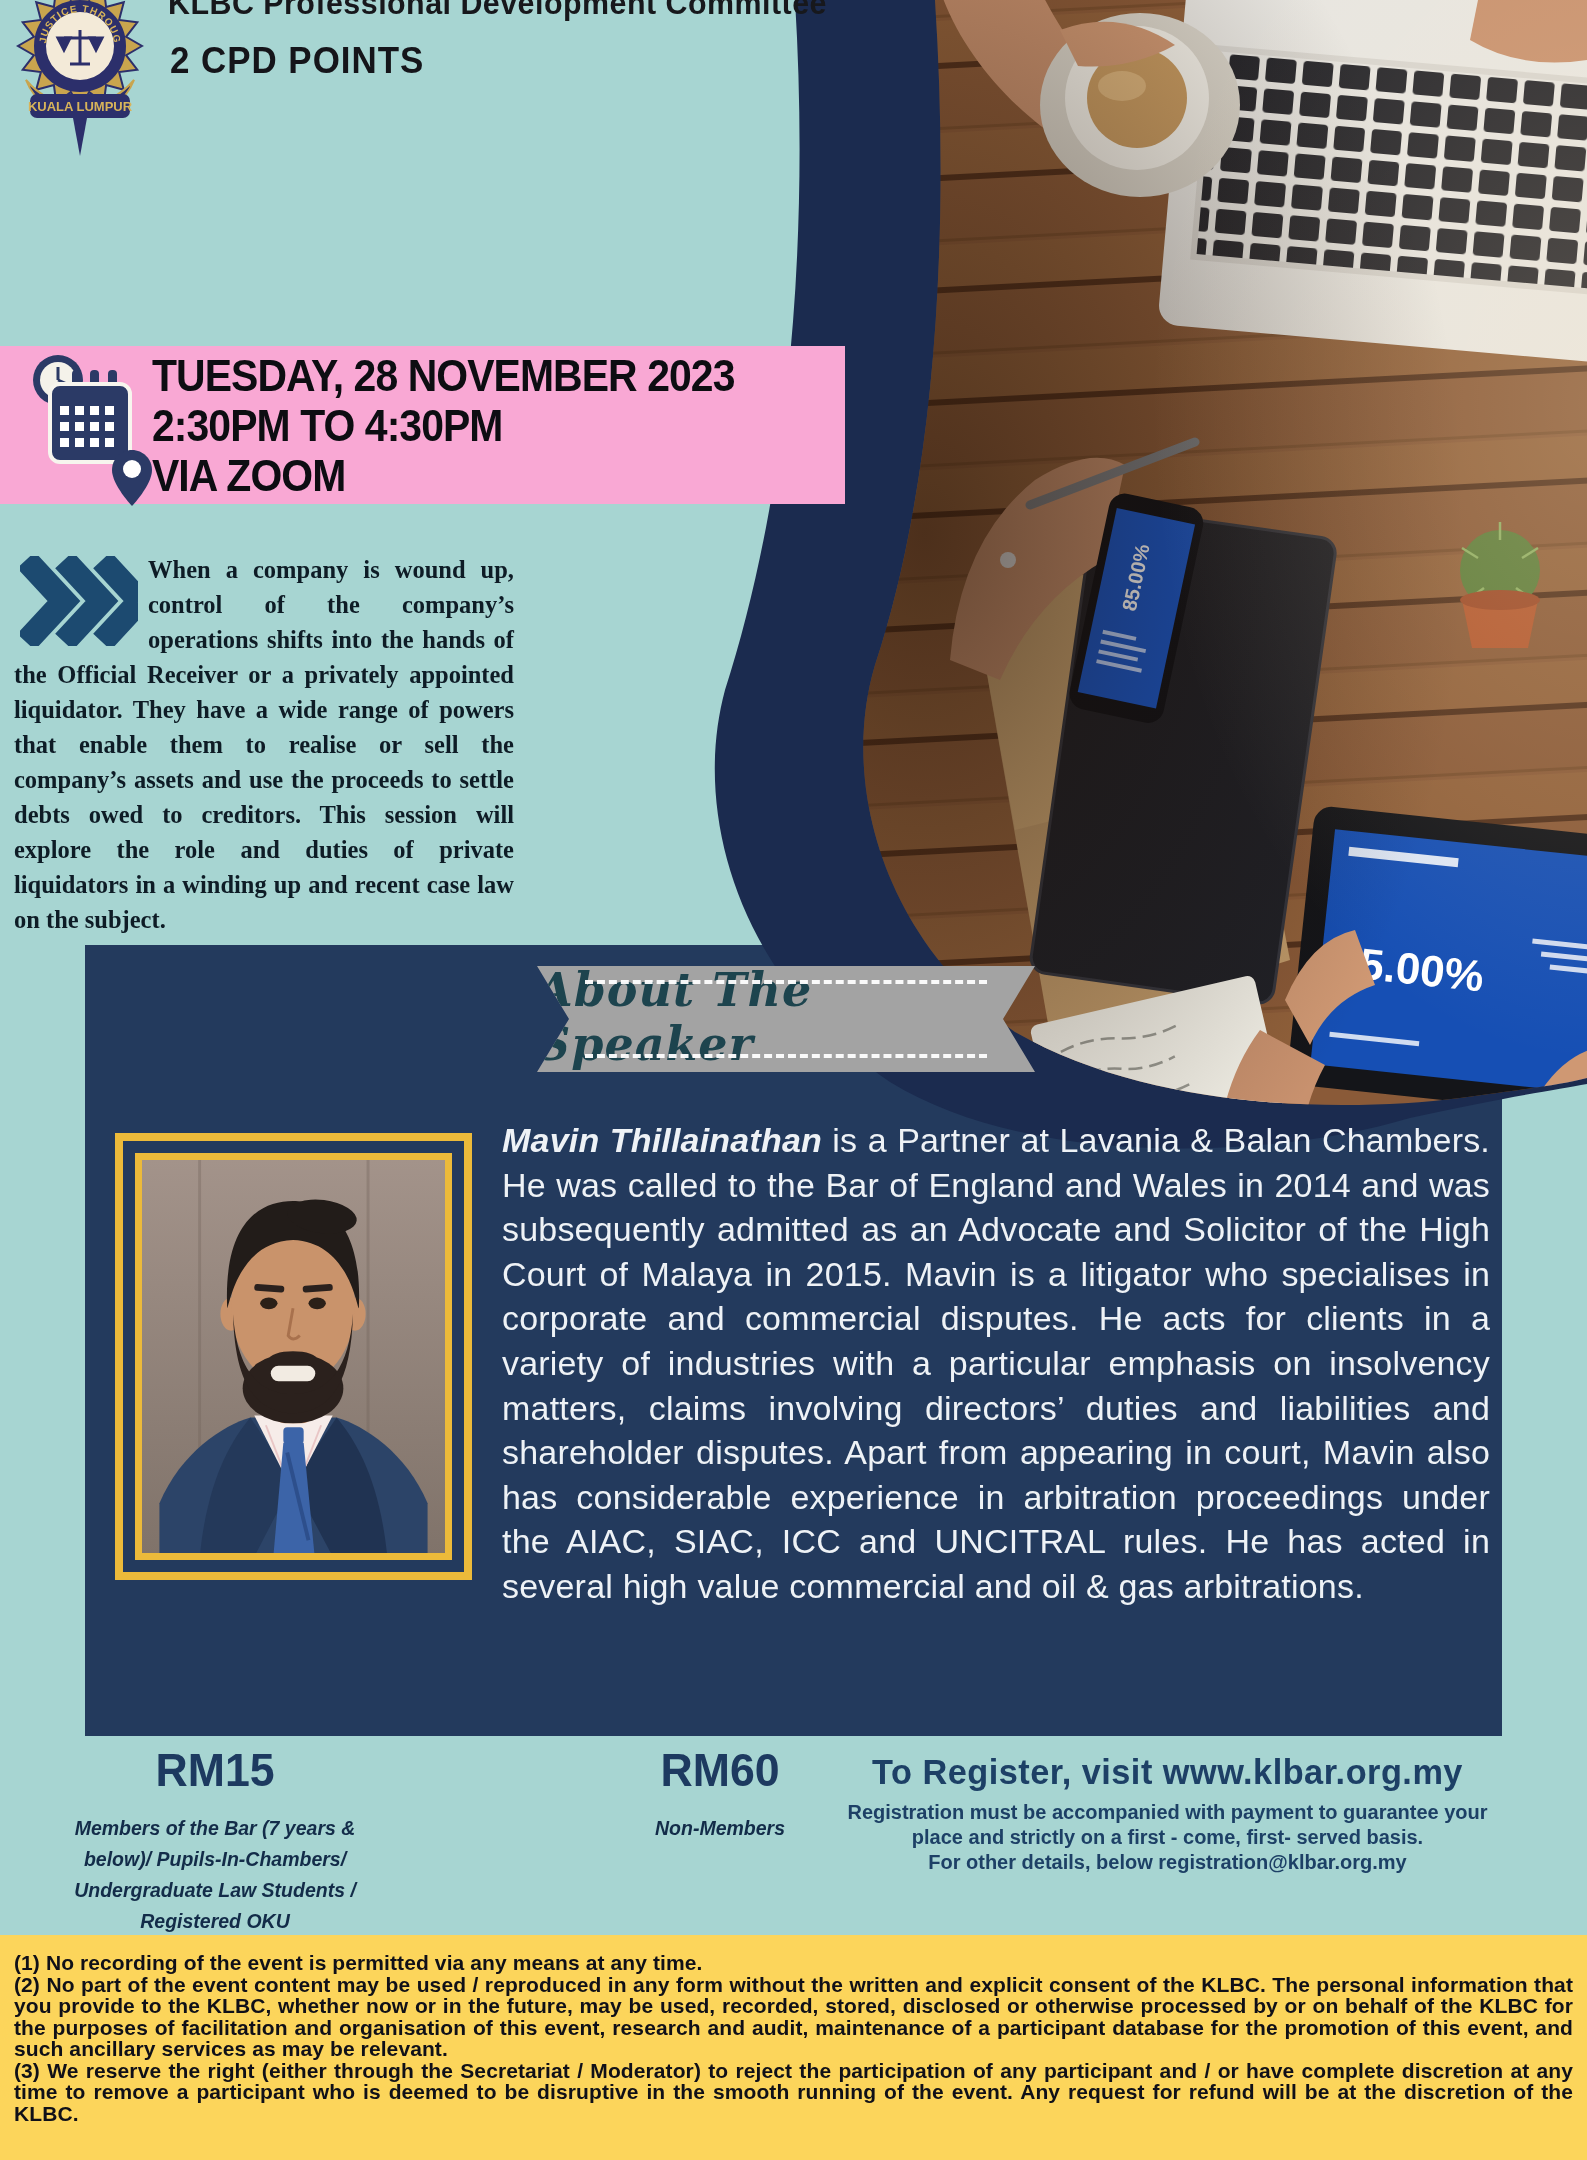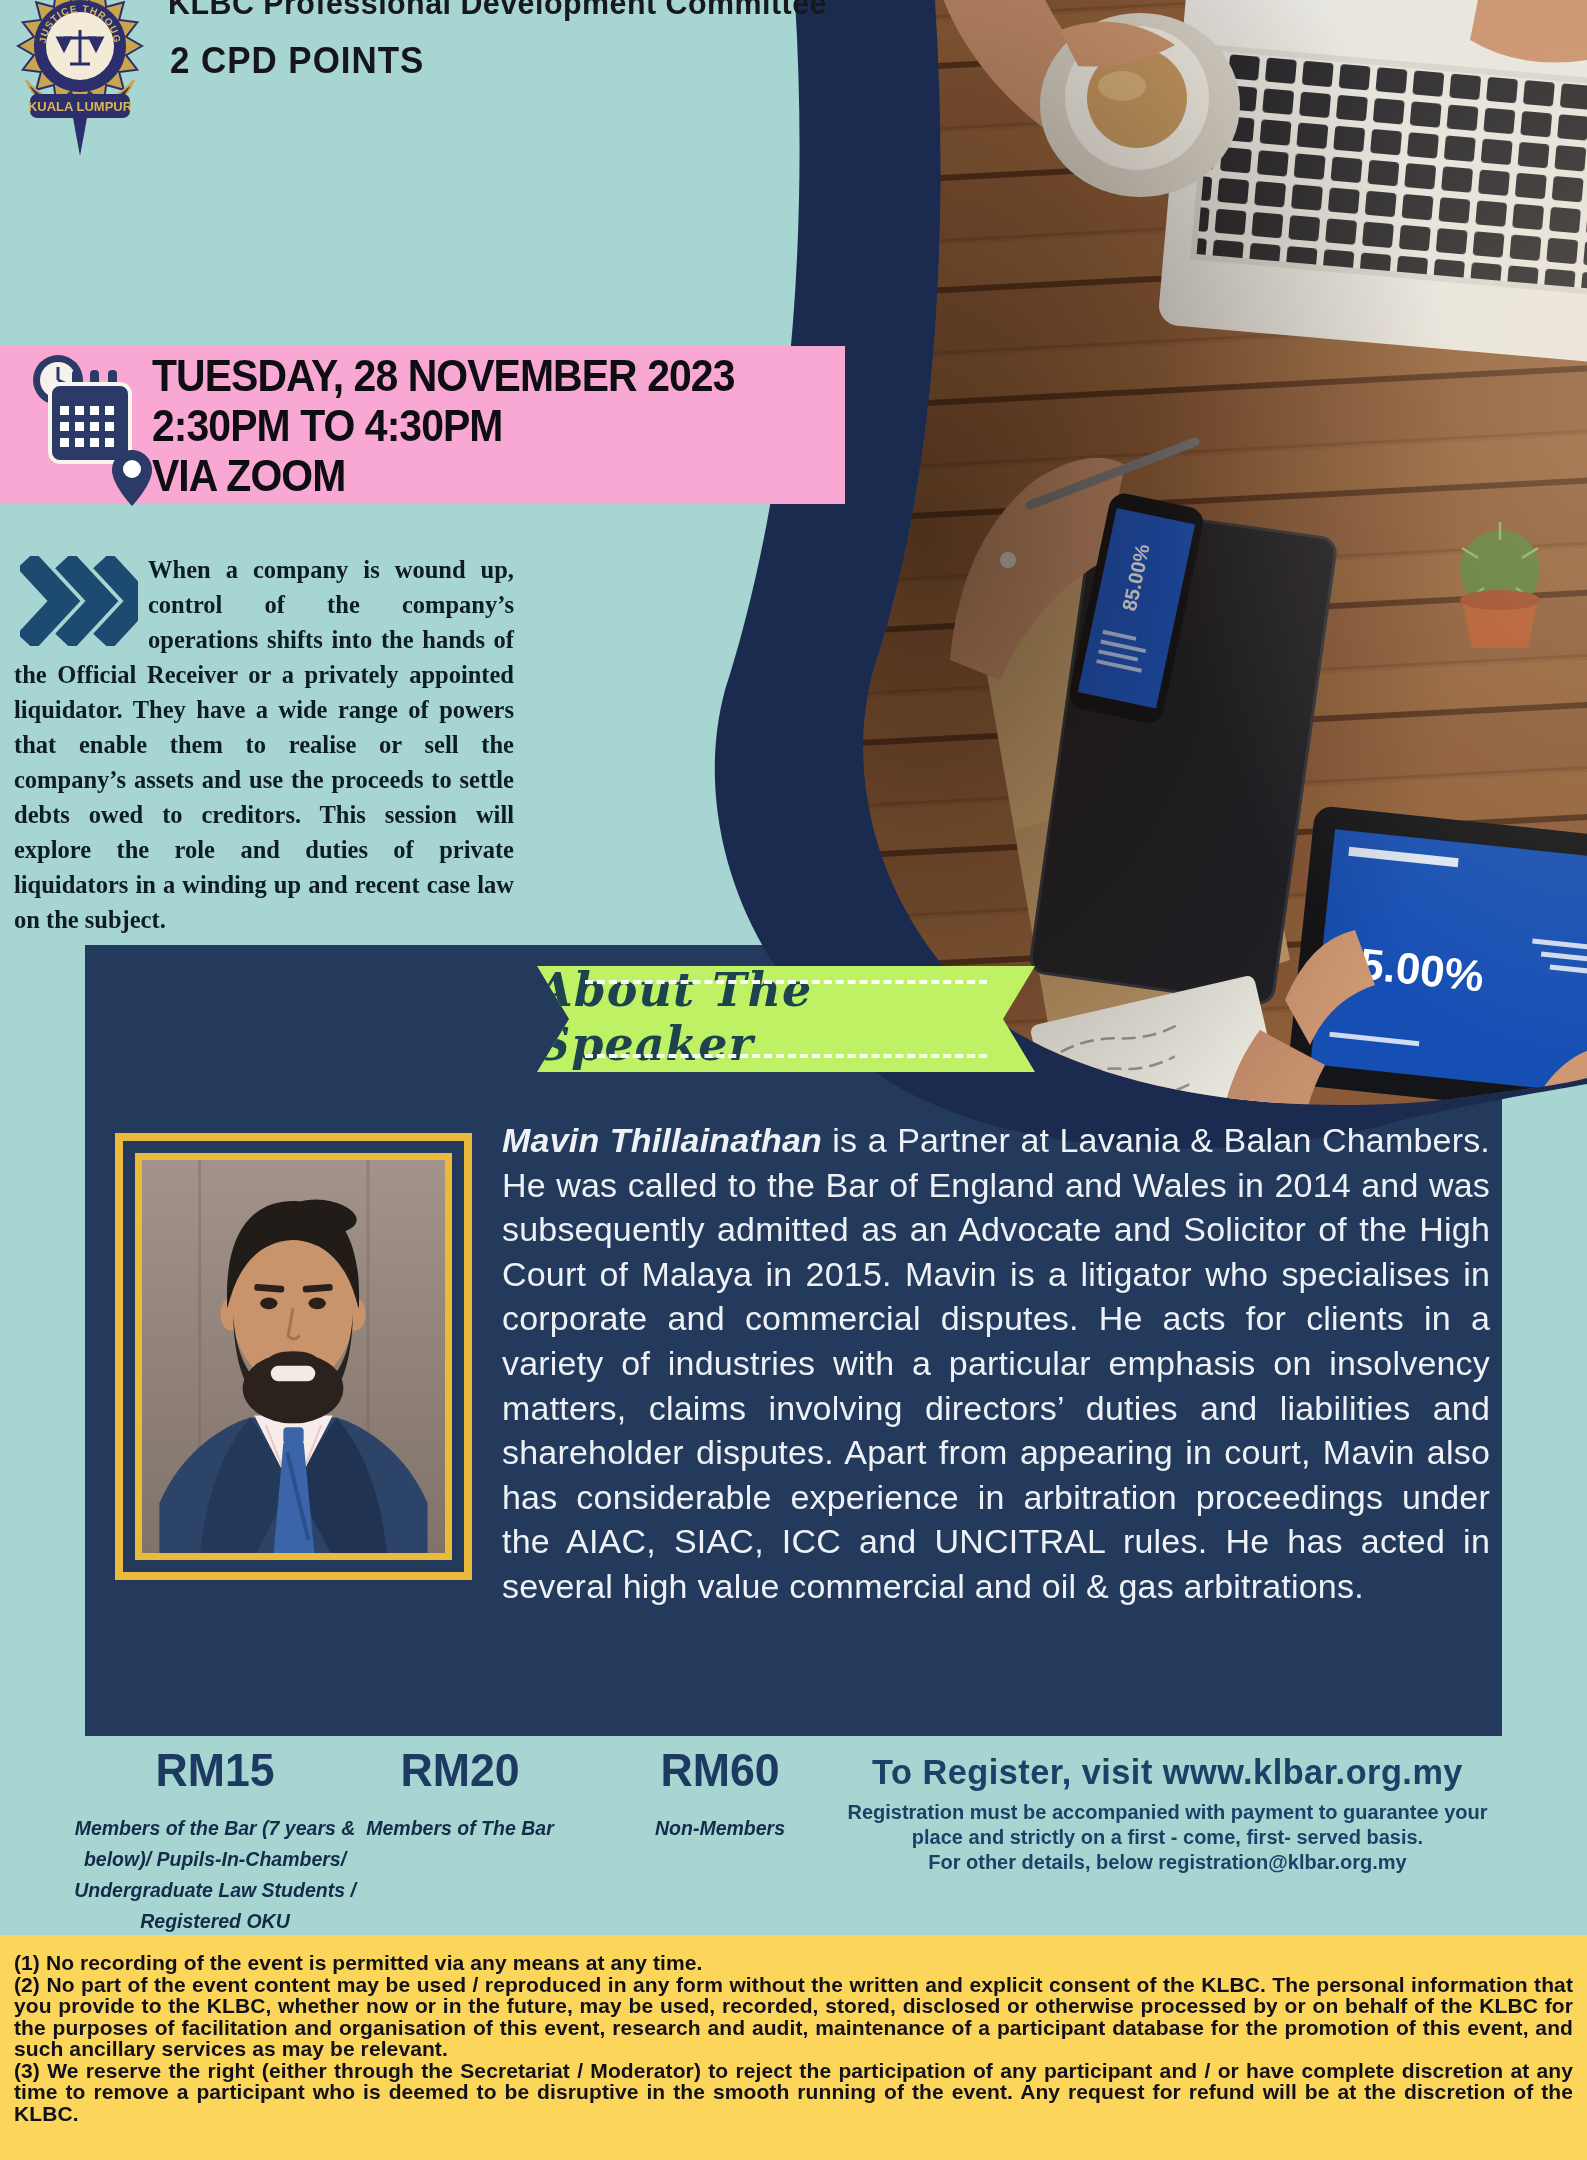--- a/index.html
+++ b/index.html
@@ -65,21 +65,21 @@
     text-align:justify;
   }
   .chevrons { float:left; width:118px; height:90px; margin:4px 10px 4px 6px; }
 
   
   .panel { left:85px; top:945px; width:1417px; height:791px; background:#233a5d; z-index:1; }
 
   
   .ribbon {
     left:537px; top:966px; width:498px; height:106px; z-index:5;
-    background:#bef264;
+    background:#a3a3a3;
     clip-path:polygon(0 0, 100% 0, calc(100% - 32px) 50%, 100% 100%, 0 100%, 32px 50%);
     display:flex; align-items:center; justify-content:center;
   }
   .ribbon .dash-top, .ribbon .dash-bottom {
     position:absolute; left:48px; right:48px; height:0;
     border-top:4px dashed rgba(255,255,255,0.95);
   }
   .ribbon .dash-top { top:14px; }
   .ribbon .dash-bottom { bottom:14px; }
   .ribbon-title {
@@ -383,24 +383,20 @@
 
   <p class="abs bio">
     <span class="name">Mavin Thillainathan</span><span> is a Partner at Lavania &amp; Balan Chambers. He was called to the Bar of England and Wales in 2014 and was subsequently admitted as an Advocate and Solicitor of the High Court of Malaya in 2015. Mavin is a litigator who specialises in corporate and commercial disputes. He acts for clients in a variety of industries with a particular emphasis on insolvency matters, claims involving directors’ duties and liabilities and shareholder disputes. Apart from appearing in court, Mavin also has considerable experience in arbitration proceedings under the AIAC, SIAC, ICC and UNCITRAL rules. He has acted in several high value commercial and oil &amp; gas arbitrations.</span>
   </p>
 
   <div class="abs pricing">
     <div class="price-col" style="left:45px; width:340px;">
       <div class="price-val">RM15</div>
       <div class="price-desc" style="width:300px; margin-left:auto; margin-right:auto;">Members of the Bar (7 years &amp; below)/ Pupils-In-Chambers/ Undergraduate Law Students / Registered OKU</div>
     </div>
-    <div class="price-col" style="left:330px; width:260px;">
-      <div class="price-val">RM20</div>
-      <div class="price-desc">Members of The Bar</div>
-    </div>
     <div class="price-col" style="left:590px; width:260px;">
       <div class="price-val">RM60</div>
       <div class="price-desc">Non-Members</div>
     </div>
     <div class="reg">
       <div class="reg-heading">To Register, visit www.klbar.org.my</div>
       <div class="reg-note">Registration must be accompanied with payment to guarantee your place and strictly on a first - come, first- served basis.</div>
       <div class="reg-contact">For other details, below registration@klbar.org.my</div>
     </div>
   </div>

